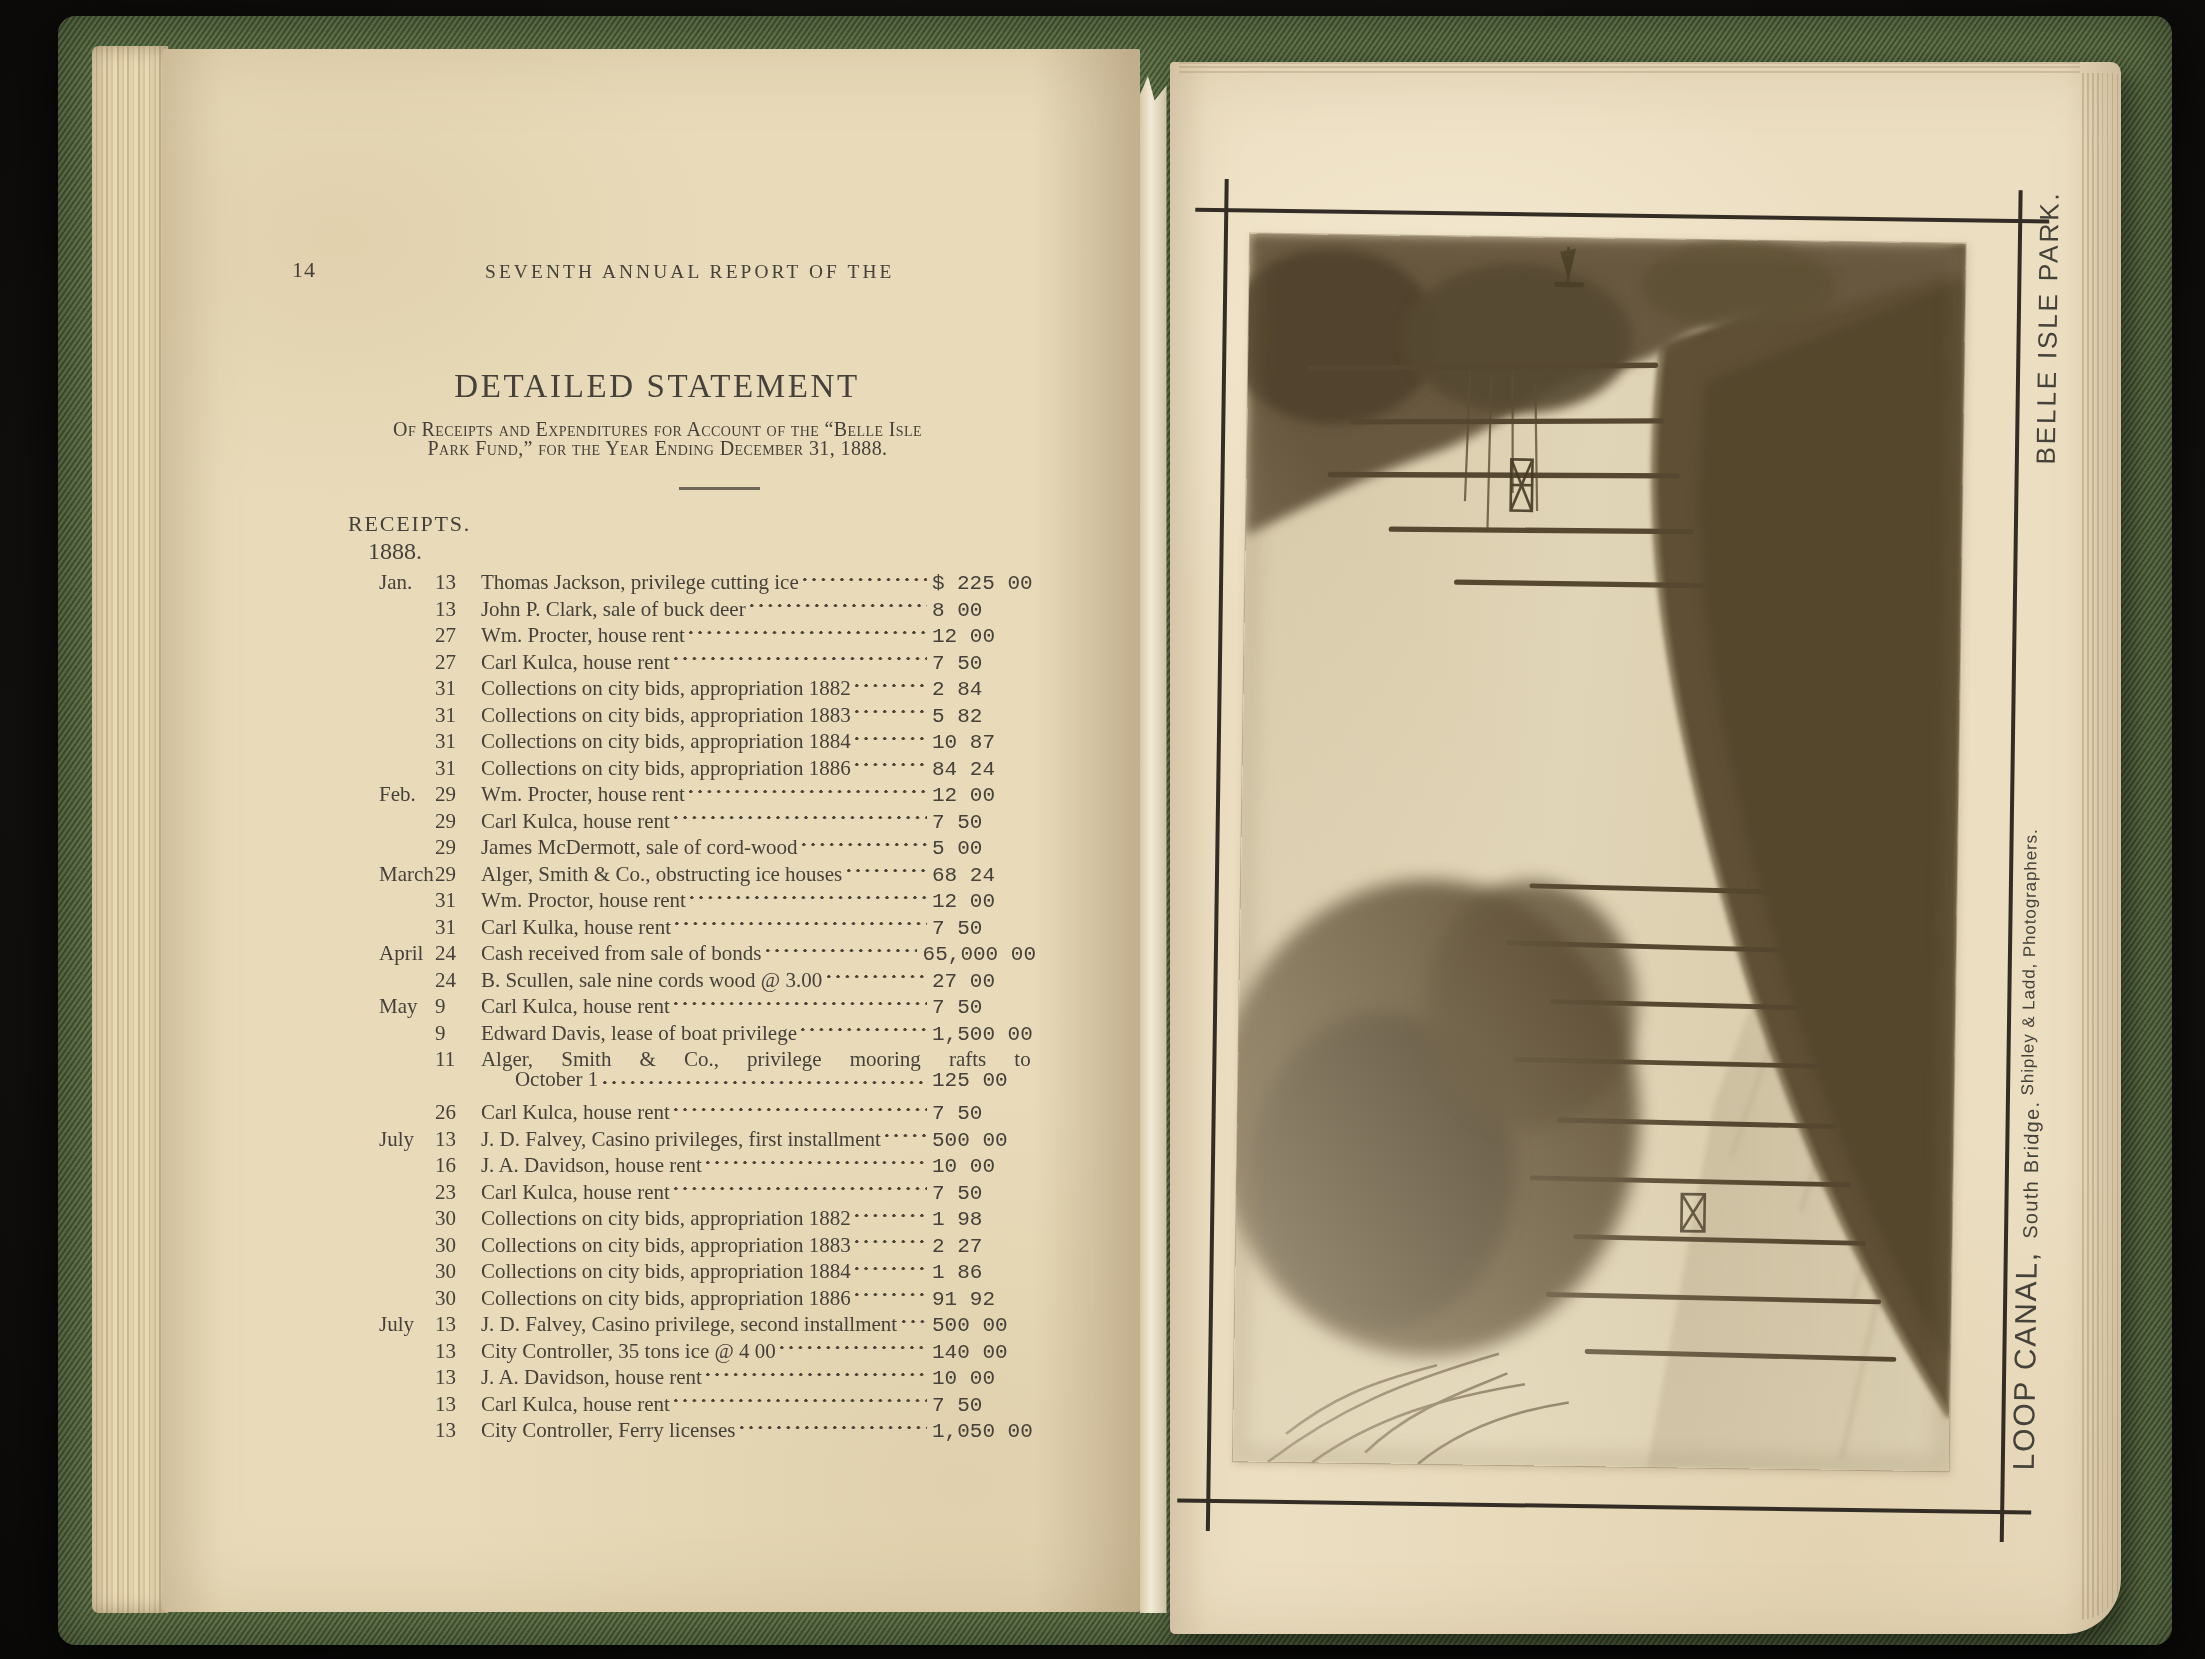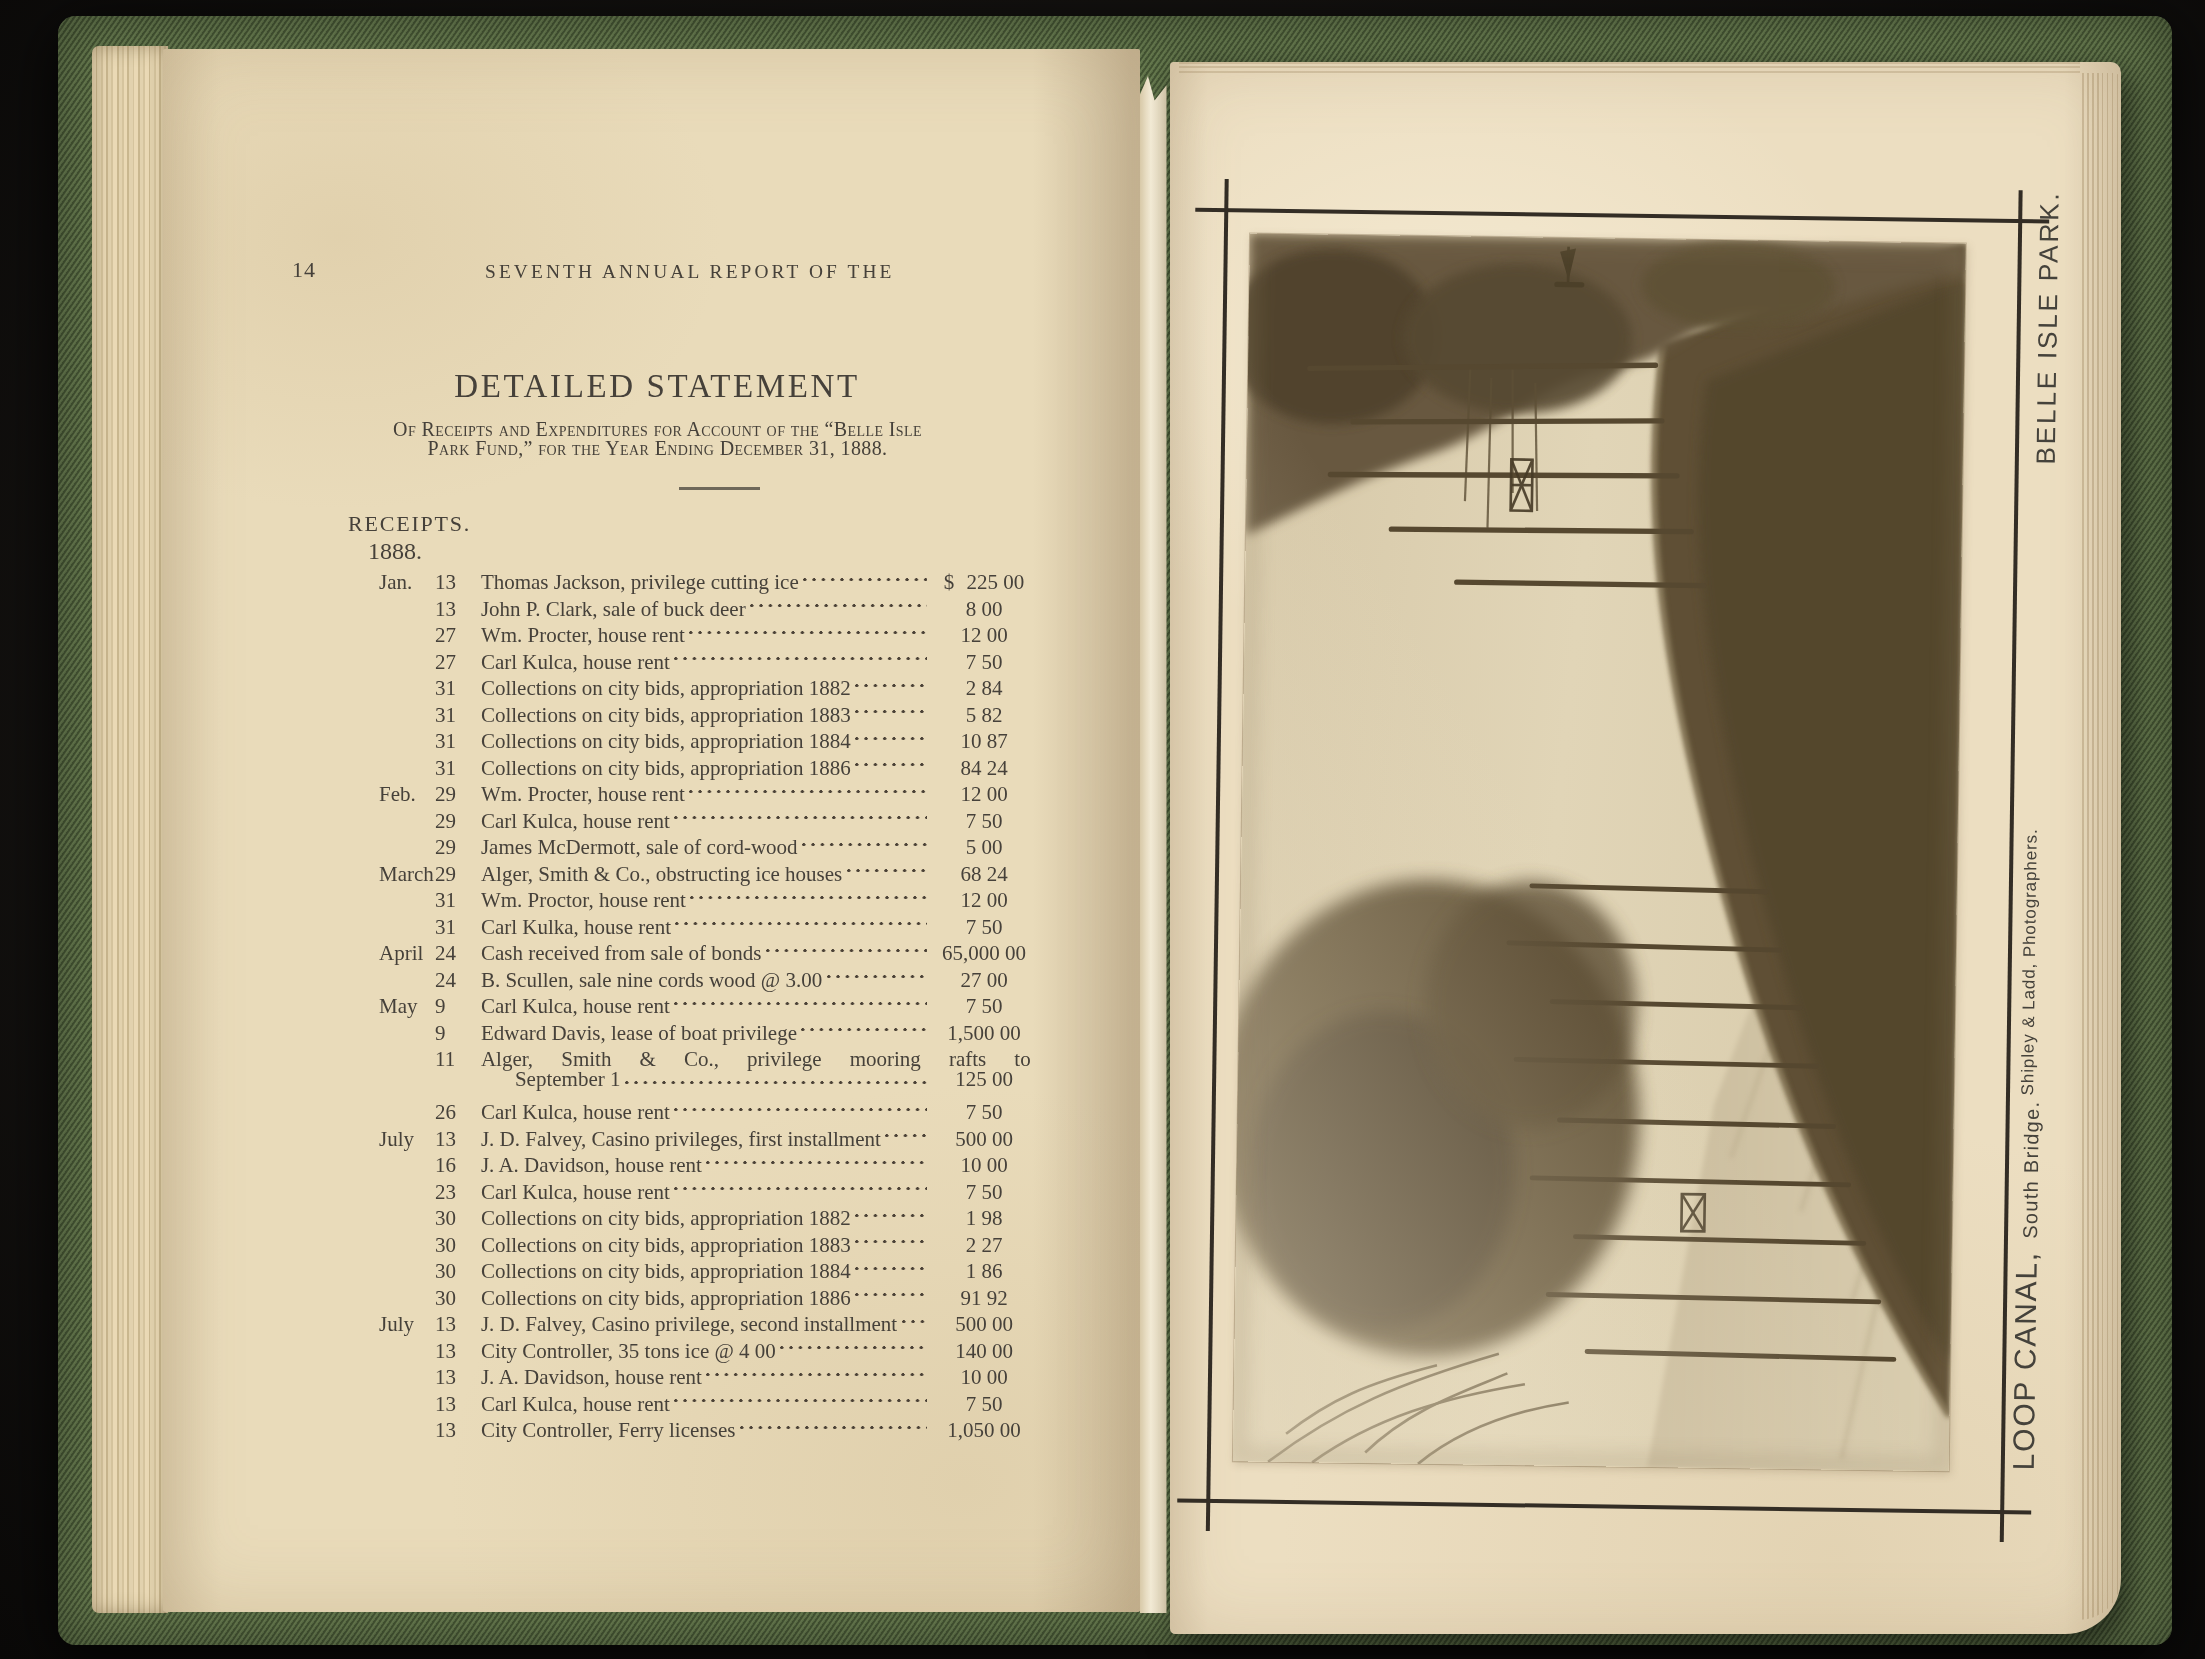--- a/index.html
+++ b/index.html
@@ -40,21 +40,21 @@
   .receipts{position:absolute;left:216px;top:513px;width:657px;}
   .rrow{display:flex;align-items:baseline;height:26.5px;line-height:26.5px;font-size:21px;white-space:nowrap;}
   .rcol-month{width:56px;flex:none;}
   .rcol-day{width:26.5px;flex:none;text-align:left;margin-top:7px;}
   .rcol-desc{margin-left:19.4px;flex:none;}
   .rcol-desc.stretch{flex:1;text-align:justify;text-align-last:justify;padding-right:5.3px;}
   .rrow.indent .rcol-desc{padding-left:34px;}
   .leader{flex:1;align-self:stretch;margin:0 5.3px 0 4.4px;
     background-image:radial-gradient(circle at 1.8px 1.8px, #4b4136 1.4px, rgba(0,0,0,0) 1.9px);
     background-size:9.3px 4.4px;background-repeat:repeat-x;background-position:left bottom 6.2px;}
-  .rcol-amt{flex:none;min-width:104px;text-align:center;}
+  .rcol-amt{flex:none;min-width:104px;text-align:left;font-family:Liberation Mono, monospace;}
   .cur{margin-right:12.4px;}
 
   
   .gutter-stub{position:absolute;left:1140px;top:76px;width:26.5px;height:1537px;
     background:linear-gradient(90deg,#d8c9a8,#f5edd8 40%,#e6d8b8);
     clip-path:polygon(0 1.2%, 30% 0, 55% 1.6%, 100% .6%, 100% 100%, 0 100%);
     box-shadow:-6.2px 0 14px rgba(80,60,35,.38), 6.2px 0 14px rgba(80,60,35,.32);}
 
   
   .page-right{position:absolute;left:1170px;top:62px;width:951px;height:1572px;border-radius:3.5px 10.6px 56px 5.3px;
@@ -235,21 +235,21 @@
           <span class="rcol-amt">1,500 00</span>
         </div>
         <div class="rrow">
           <span class="rcol-month"></span>
           <span class="rcol-day">11</span>
           <span class="rcol-desc stretch">Alger, Smith &amp; Co., privilege mooring rafts to</span>
         </div>
         <div class="rrow indent">
           <span class="rcol-month"></span>
           <span class="rcol-day"></span>
-          <span class="rcol-desc">September 1</span>
+          <span class="rcol-desc">October 1</span>
           <span class="leader"></span>
           <span class="rcol-amt">125 00</span>
         </div>
         <div class="rrow">
           <span class="rcol-month"></span>
           <span class="rcol-day">26</span>
           <span class="rcol-desc">Carl Kulca, house rent</span>
           <span class="leader"></span>
           <span class="rcol-amt">7 50</span>
         </div>

